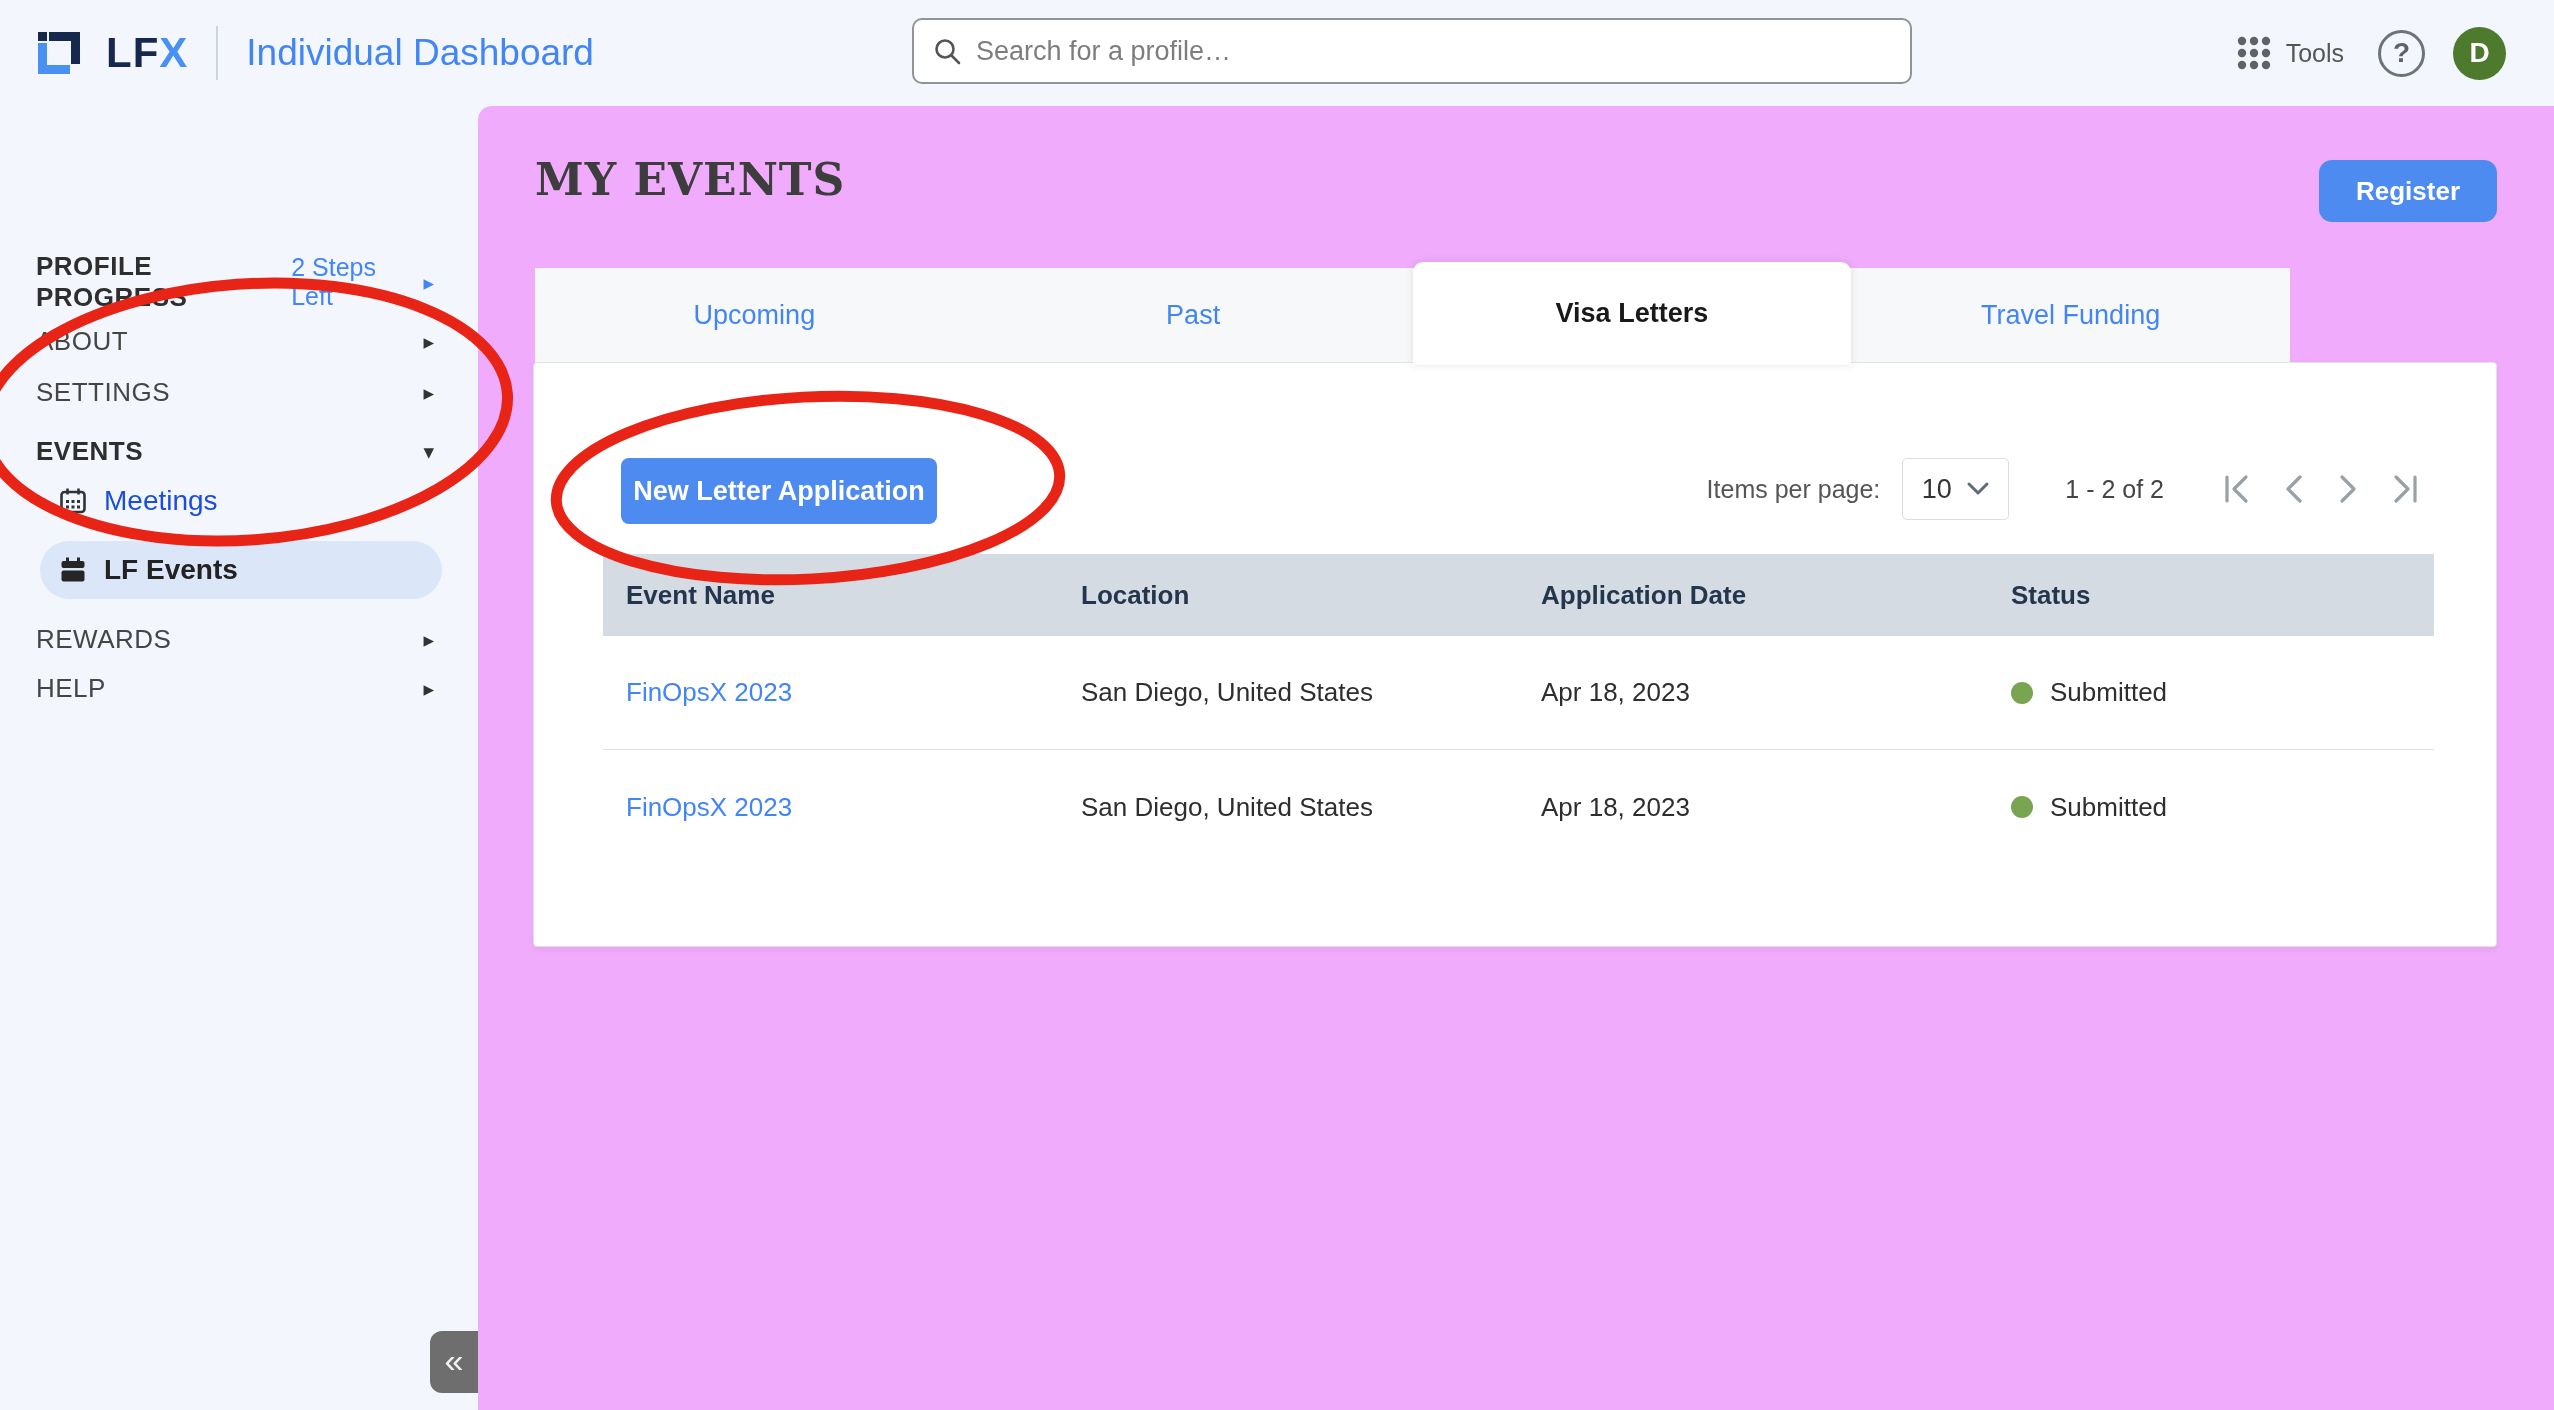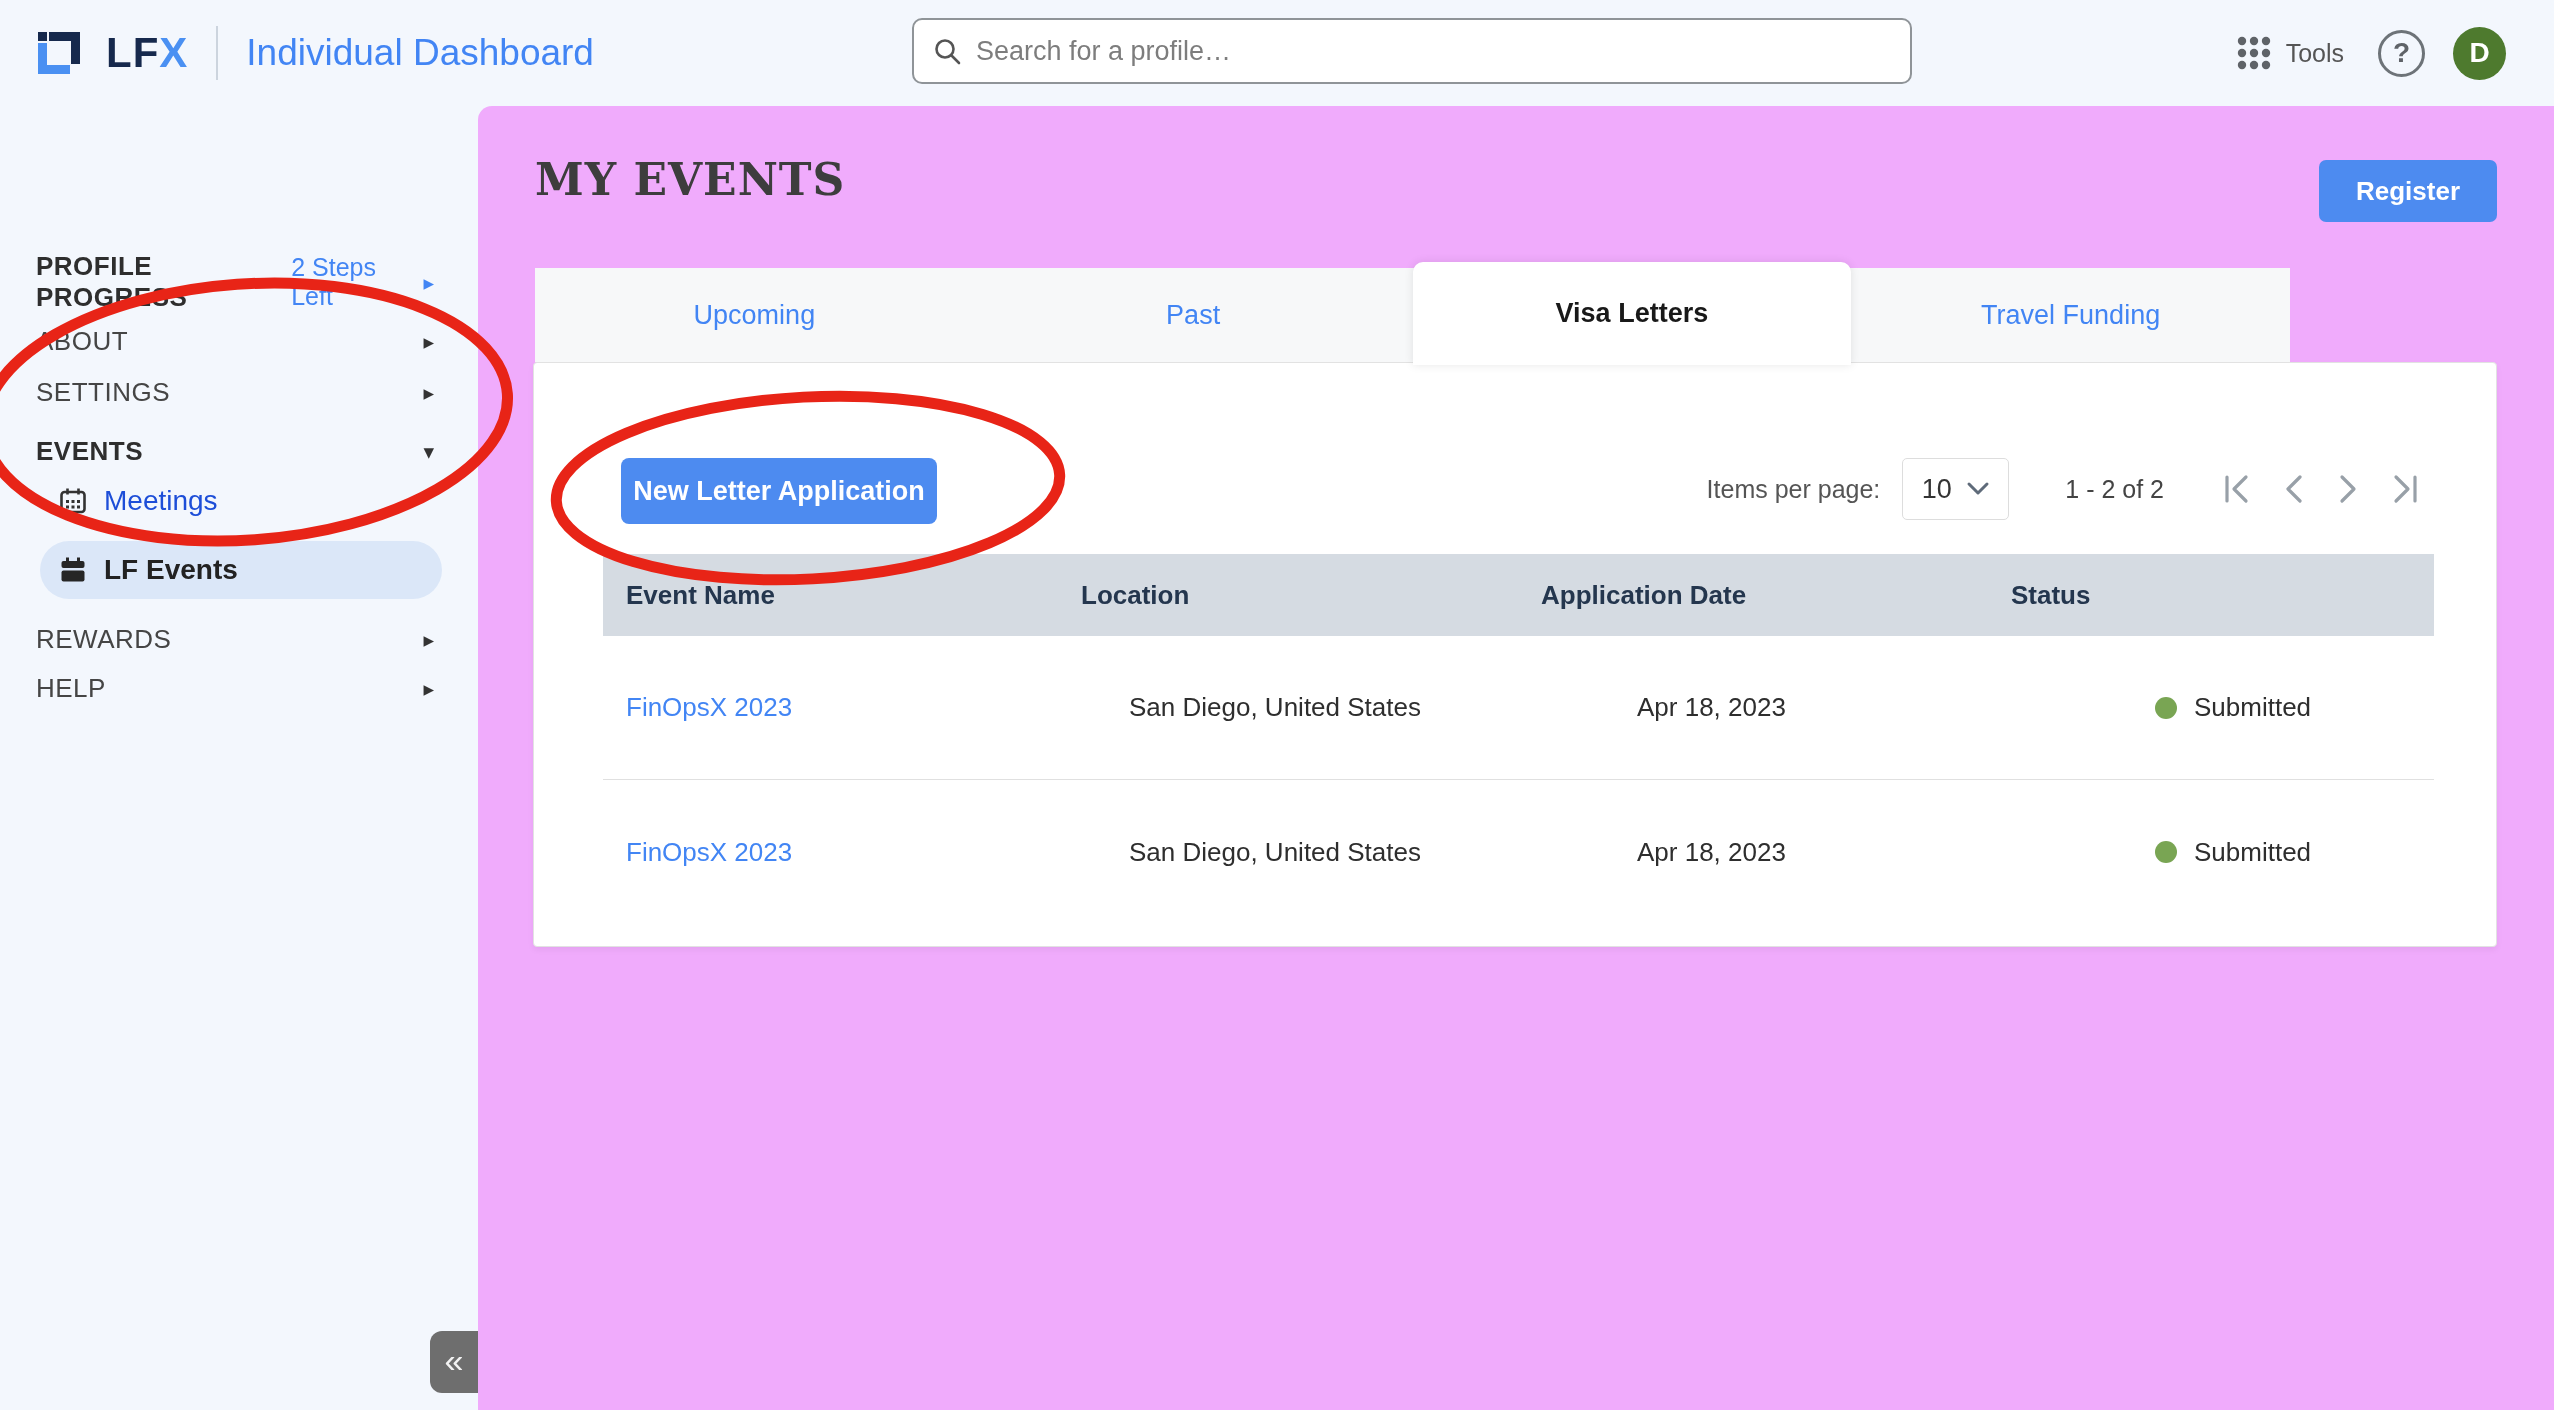--- a/index.html
+++ b/index.html
@@ -76,21 +76,21 @@
     position:absolute; left:478px; top:106px; right:0; bottom:0;
     background:#f0abfc; border-top-left-radius:14px; z-index:1;
   }
   .page-title {
     position:absolute; left:57px; top:48px;
     font-family:"DejaVu Serif", serif; font-weight:700;
     font-size:44px; letter-spacing:1px; color:#3d3d3d;
   }
   .register-btn {
     position:absolute; right:57px; top:54px; width:178px; height:62px;
-    background:#4d8bf0; border:none; border-radius:7px; cursor:pointer;
+    background:#4d8bf0; border:none; border-radius:13px; cursor:pointer;
     color:#fff; font-size:26px; font-weight:600; font-family:"Liberation Sans", sans-serif;
   }
 
   .tabbar {
     position:absolute; left:57px; top:162px; width:1755px; height:94px;
     background:#f7f8f9; display:flex; z-index:3;
   }
   .tab {
     flex:1; display:flex; align-items:center; justify-content:center;
     font-size:27px; color:#4285f4; cursor:pointer;
@@ -125,21 +125,21 @@
   .range-label { font-size:25px; color:#444; margin-left:56px; }
   .pager-icons { display:flex; align-items:center; gap:30px; margin-left:58px; }
   .pager-icons svg { cursor:pointer; display:block; }
 
   .table { position:absolute; left:69px; right:62px; top:191px; }
   .thead {
     height:82px; background:#d5dbe2; display:flex; align-items:center;
   }
   .th { font-size:26px; font-weight:700; color:#24364e; padding-left:23px; }
   .c1 { width:455px; } .c2 { width:460px; } .c3 { width:470px; } .c4 { flex:1; }
-  .trow { height:144px; display:flex; align-items:center;gap:48px; }
+  .trow { height:114px; display:flex; align-items:center; }
   .trow.divided { border-bottom:1px solid #e0e0e0; }
   .td { font-size:26px; color:#2e2e2e; padding-left:23px; display:flex; align-items:center; }
   .event-link { color:#4285f4; cursor:pointer; }
   .status-dot { width:22px; height:22px; border-radius:50%; background:#79a553; margin-right:17px; flex:none; }
 
   
   .annotation-layer { position:absolute; inset:0; z-index:20; pointer-events:none; }
 </style>
 </head>
 <body>

